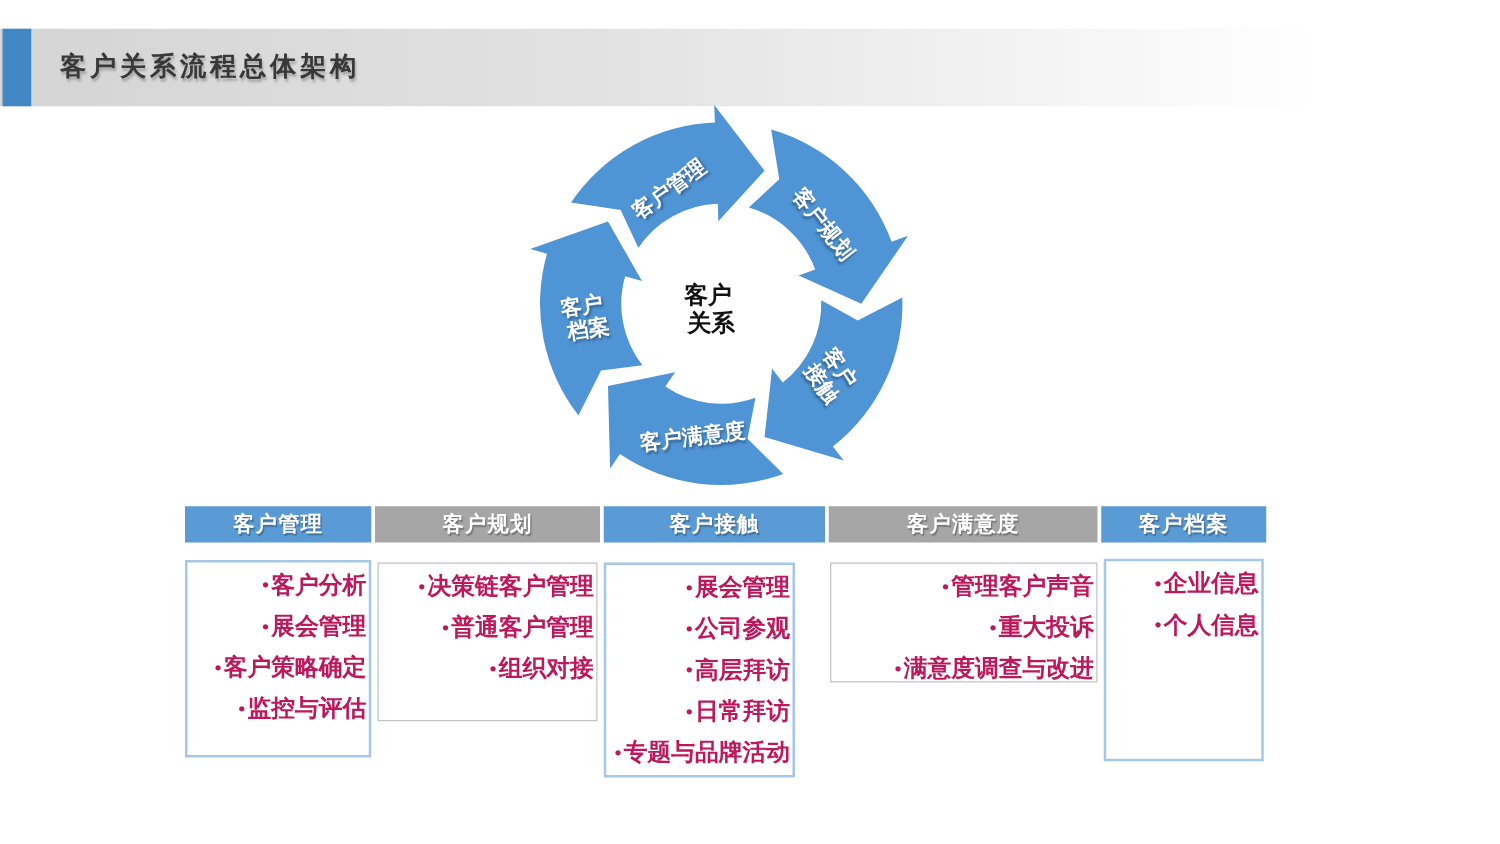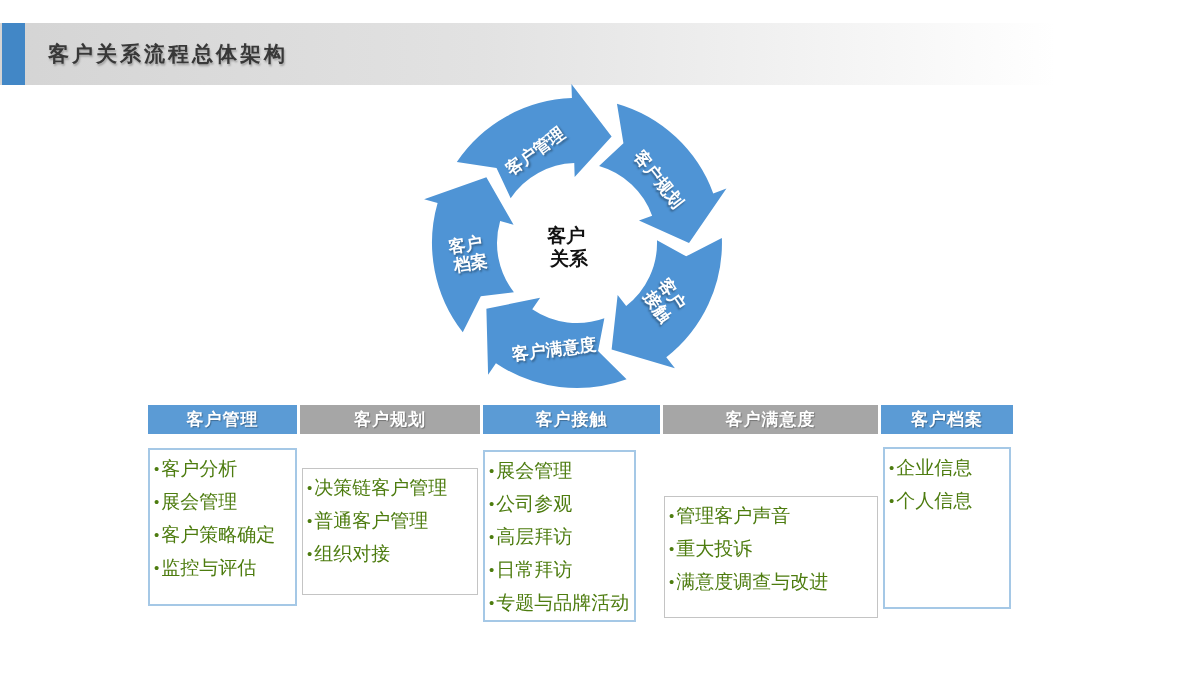--- a/index.html
+++ b/index.html
@@ -46,28 +46,28 @@
   .h0{left:148px;width:149px;}
   .h1{left:300px;width:180px;}
   .h2{left:483px;width:177px;}
   .h3{left:663px;width:215px;}
   .h4{left:881px;width:132px;}
   
   .box{position:absolute;background:#ffffff;box-sizing:border-box;}
   .box.blue{border:2px solid #a5c8e6;}
   .box.gray{border:1.5px solid #c4c4c4;}
   .b0{left:148px;top:448px;width:149px;height:158px;}
-  .b1{left:302px;top:468px;width:176px;height:127px;}
+  .b1{left:302px;top:450px;width:176px;height:127px;}
   .b2{left:483px;top:450px;width:153px;height:172px;}
-  .b3{left:664px;top:450px;width:214px;height:122px;margin-top:46px;}
+  .b3{left:664px;top:450px;width:214px;height:96px;}
   .b4{left:883px;top:447px;width:128px;height:162px;}
   .box ul{list-style:none;margin:0;padding:8px 2px 0 4px;}
   .box li{
-    font-size:19px;line-height:22px;margin-bottom:11px;font-weight:400;
-    color:#4d7c0f;white-space:nowrap;
+    font-size:19px;line-height:22px;margin-bottom:11px;font-weight:700;
+    color:#be185d;white-space:nowrap;text-align:right;
   }
   .blt{font-size:15px;margin-right:2px;vertical-align:1px;}
 </style>
 </head>
 <body>
 
 <div class="title-bar"></div>
 <div class="title-accent"></div>
 <div class="slide-title">客户关系流程总体架构</div>
 

